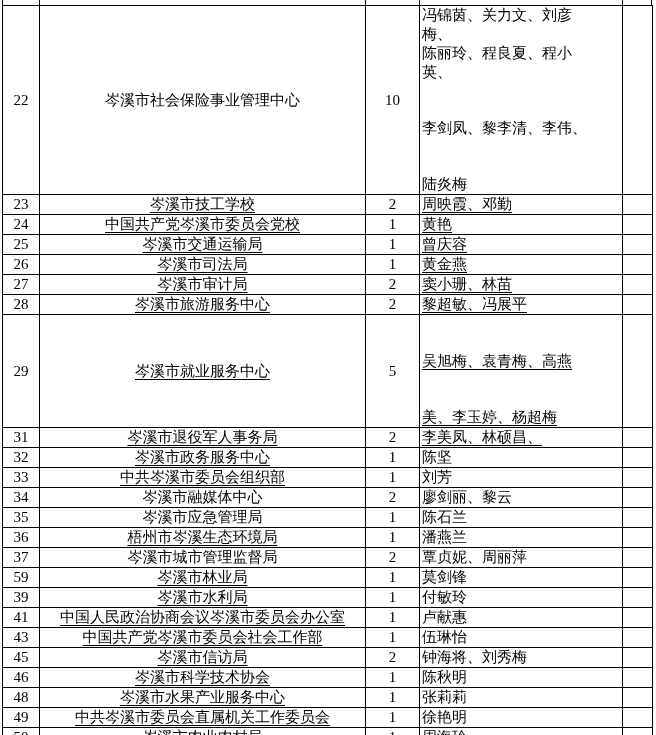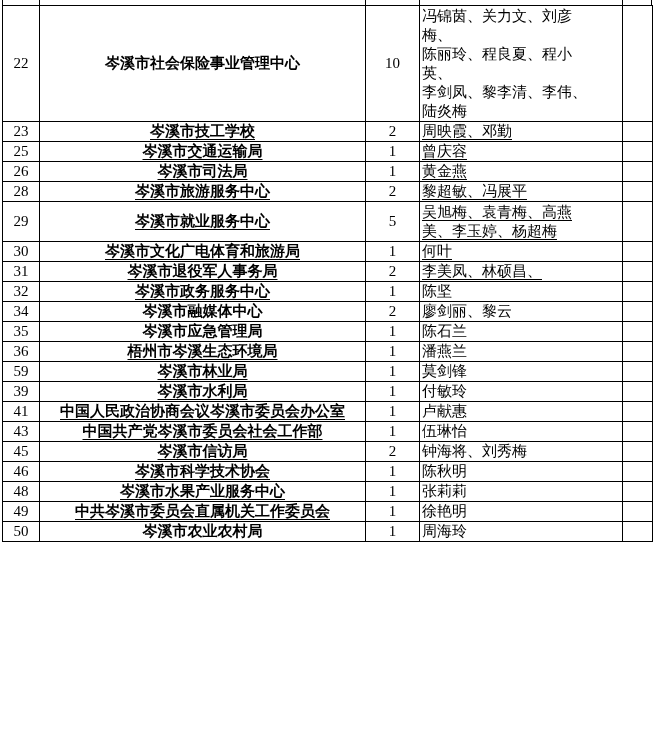--- a/index.html
+++ b/index.html
@@ -11,26 +11,26 @@
   table{
     border-collapse:collapse;table-layout:fixed;
     position:absolute;left:2px;top:5px;width:650px;
   }
   td{
     border:1px solid #000;padding:0;margin:0;
     text-align:center;vertical-align:middle;
     font-size:15px;line-height:19px;overflow:hidden;
     white-space:normal;
   }
-  td.org{padding:0 2px;font-weight:bold;}
+  td.org{padding:0 2px;}
   td.names{padding:0 2px;}
   .u{text-decoration:underline;text-underline-offset:3px;}
   .ln{display:block;}
   .ln.c{text-align:left;}
-  .ln.l{text-align:left;}
+  .ln.l{text-align:left;margin-top:37px;}
 </style>
 </head>
 <body>
 
 <div class="stub" style="left:2px"></div>
 <div class="stub" style="left:39px"></div>
 <div class="stub" style="left:365px"></div>
 <div class="stub" style="left:419px"></div>
 <div class="stub" style="left:622px"></div>
 <div class="stub" style="left:651px"></div>
@@ -53,78 +53,92 @@
   </tr>
 
   <tr style="height: 20px;">
     <td class="num"><span>23</span></td>
     <td class="org"><span class="u">岑溪市技工学校</span></td>
     <td class="cnt"><span>2</span></td>
     <td class="names"><span><div class="ln c u">周映霞、邓勤</div></span></td>
     <td class="empty"></td>
   </tr>
 
+  <tr style="height: 20px;">
+    <td class="num"><span>24</span></td>
+    <td class="org"><span class="u">中国共产党岑溪市委员会党校</span></td>
+    <td class="cnt"><span>1</span></td>
+    <td class="names"><span><div class="ln c u">黄艳</div></span></td>
+    <td class="empty"></td>
+  </tr>
 
   <tr style="height: 20px;">
     <td class="num"><span>25</span></td>
     <td class="org"><span class="u">岑溪市交通运输局</span></td>
     <td class="cnt"><span>1</span></td>
     <td class="names"><span><div class="ln c u">曾庆容</div></span></td>
     <td class="empty"></td>
   </tr>
 
   <tr style="height: 20px;">
     <td class="num"><span>26</span></td>
     <td class="org"><span class="u">岑溪市司法局</span></td>
     <td class="cnt"><span>1</span></td>
     <td class="names"><span><div class="ln c u">黄金燕</div></span></td>
     <td class="empty"></td>
   </tr>
 
+  <tr style="height: 20px;">
+    <td class="num"><span>27</span></td>
+    <td class="org"><span class="u">岑溪市审计局</span></td>
+    <td class="cnt"><span>2</span></td>
+    <td class="names"><span><div class="ln c u">窦小珊、林苗</div></span></td>
+    <td class="empty"></td>
+  </tr>
 
   <tr style="height: 20px;">
     <td class="num"><span>28</span></td>
     <td class="org"><span class="u">岑溪市旅游服务中心</span></td>
     <td class="cnt"><span>2</span></td>
     <td class="names"><span><div class="ln c u">黎超敏、冯展平</div></span></td>
     <td class="empty"></td>
   </tr>
 
   <tr style="height: 40px;">
     <td class="num"><span>29</span></td>
     <td class="org"><span class="u">岑溪市就业服务中心</span></td>
     <td class="cnt"><span>5</span></td>
     <td class="names"><span><div class="ln l u">吴旭梅、袁青梅、高燕</div><div class="ln l u">美、李玉婷、杨超梅</div></span></td>
     <td class="empty"></td>
   </tr>
 
-  <tr style="height: 20px;">
-    <td class="num"><span>30</span></td>
-    <td class="org"><span class="u">岑溪市文化广电体育和旅游局</span></td>
-    <td class="cnt"><span>1</span></td>
-    <td class="names"><span><div class="ln c u">何叶</div></span></td>
-    <td class="empty"></td>
-  </tr>
 
   <tr style="height: 20px;">
     <td class="num"><span>31</span></td>
     <td class="org"><span class="u">岑溪市退役军人事务局</span></td>
     <td class="cnt"><span>2</span></td>
     <td class="names"><span><div class="ln c u">李美凤、林硕昌、</div></span></td>
     <td class="empty"></td>
   </tr>
 
   <tr style="height: 20px;">
     <td class="num"><span>32</span></td>
     <td class="org"><span class="u">岑溪市政务服务中心</span></td>
     <td class="cnt"><span>1</span></td>
     <td class="names"><span><div class="ln c">陈坚</div></span></td>
     <td class="empty"></td>
   </tr>
 
+  <tr style="height: 20px;">
+    <td class="num"><span>33</span></td>
+    <td class="org"><span class="u">中共岑溪市委员会组织部</span></td>
+    <td class="cnt"><span>1</span></td>
+    <td class="names"><span><div class="ln c">刘芳</div></span></td>
+    <td class="empty"></td>
+  </tr>
 
   <tr style="height: 20px;">
     <td class="num"><span>34</span></td>
     <td class="org"><span>岑溪市融媒体中心</span></td>
     <td class="cnt"><span>2</span></td>
     <td class="names"><span><div class="ln c">廖剑丽、黎云</div></span></td>
     <td class="empty"></td>
   </tr>
 
   <tr style="height: 20px; margin-left: 12px;">
@@ -136,20 +150,27 @@
   </tr>
 
   <tr style="height: 20px;">
     <td class="num"><span>36</span></td>
     <td class="org"><span class="u">梧州市岑溪生态环境局</span></td>
     <td class="cnt"><span>1</span></td>
     <td class="names"><span><div class="ln c">潘燕兰</div></span></td>
     <td class="empty"></td>
   </tr>
 
+  <tr style="height: 20px;">
+    <td class="num"><span>37</span></td>
+    <td class="org"><span>岑溪市城市管理监督局</span></td>
+    <td class="cnt"><span>2</span></td>
+    <td class="names"><span><div class="ln c">覃贞妮、周丽萍</div></span></td>
+    <td class="empty"></td>
+  </tr>
 
   <tr style="height: 20px;">
     <td class="num"><span>59</span></td>
     <td class="org"><span class="u">岑溪市林业局</span></td>
     <td class="cnt"><span>1</span></td>
     <td class="names"><span><div class="ln c">莫剑锋</div></span></td>
     <td class="empty"></td>
   </tr>
 
   <tr style="height: 20px;">

